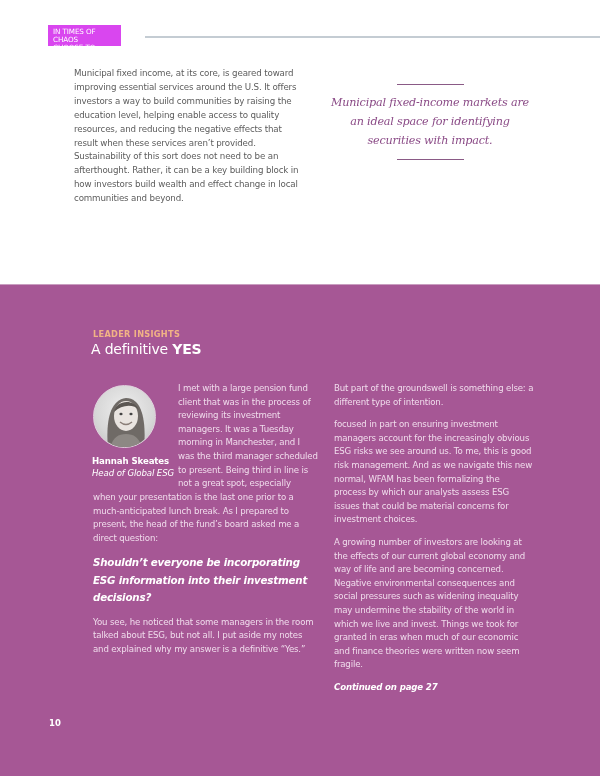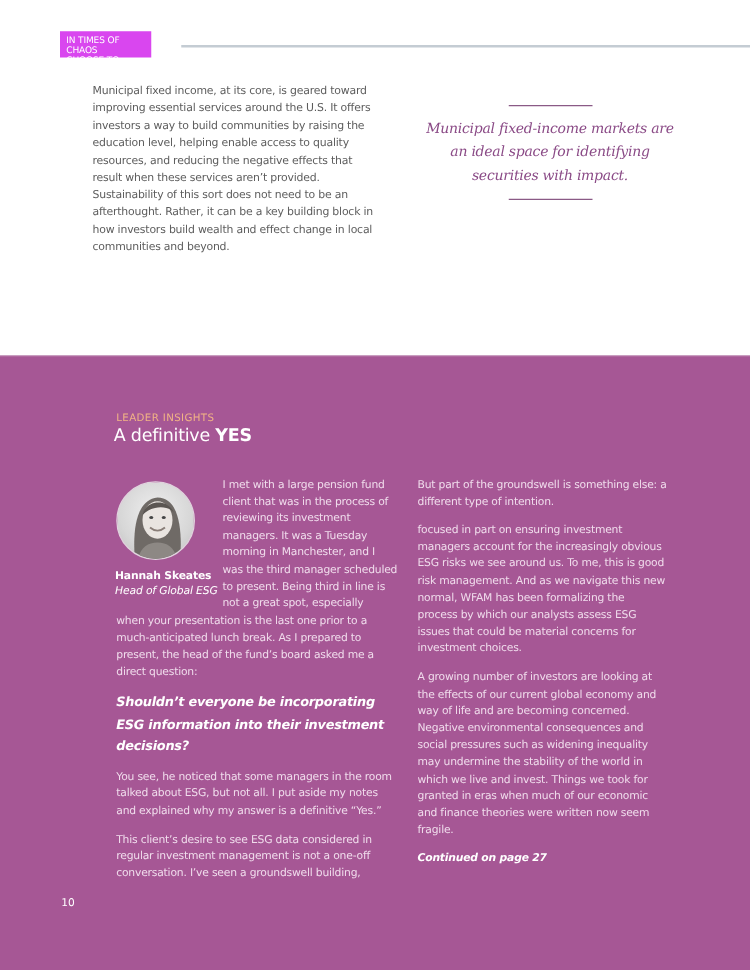--- a/index.html
+++ b/index.html
@@ -17,38 +17,38 @@
       background: #c4ccd3;
     }
 
     .intro {
       position: absolute; left: 74px; top: 67px; width: 225px;
       font-size: 8.7px; line-height: 13.9px; color: #5c5c5c;
       font-family: "DejaVu Sans", sans-serif; letter-spacing: -0.15px;
     }
 
     .pull-quote {
-      position: absolute; left: 340px; top: 84px; width: 200px; text-align: center;
+      position: absolute; left: 330px; top: 84px; width: 200px; text-align: center;
     }
     .pq-rule { width: 67px; height: 1px; background: #8a5a86; margin: 0 auto; }
     .pq-text {
       font-family: "DejaVu Serif", serif; font-style: italic;
       color: #8a4a86; font-size: 11.2px; line-height: 19px; padding: 8px 0 9px;
       letter-spacing: -0.2px;
     }
 
     .purple {
       position: absolute; left: 0; top: 284px; width: 600px; height: 492px;
       background: #a65795;
       border-top: 1px solid #c99ec0;
     }
 
     .eyebrow {
       position: absolute; left: 93px; top: 329px; color: #f1b385;
-      font-size: 8.2px; letter-spacing: 0.3px; font-weight: normal;
+      font-size: 8.2px; letter-spacing: 0.3px; font-weight: bold;
     }
     .title {
       position: absolute; left: 91px; top: 341px; color: #ffffff;
       font-size: 14px; font-weight: normal; letter-spacing: -0.2px;
     }
     .title b { font-weight: bold; }
 
     .avatar {
       position: absolute; left: 93px; top: 385px; width: 63px; height: 63px;
       border-radius: 50%; overflow: hidden;
@@ -79,21 +79,21 @@
       font-size: 10.3px; line-height: 17.5px; margin: 6px 0 9px 0; letter-spacing: -0.2px;
     }
     .col-b {
       position: absolute; left: 334px; top: 382px; width: 200px;
     }
     .continued {
       color: #ffffff; font-weight: bold; font-style: italic; font-size: 8.6px;
     }
     .page-num {
       position: absolute; left: 49px; top: 718px; color: #ffffff;
-      font-size: 8.5px; font-weight: normal;
+      font-size: 8.5px; font-weight: bold;
     }
   </style>
 </head>
 <body>
 
 <div class="header-tag">
   <div>IN TIMES OF CHAOS</div>
   <div><span>CHOOSE TO </span><b>INNOVATE</b></div>
 </div>
 <div class="header-rule"></div>
@@ -124,21 +124,20 @@
 </div>
 <div class="author-name">Hannah Skeates</div>
 <div class="author-role">Head of Global ESG</div>
 
 <div class="col-a-top body-text">I met with a large pension fund client that was in the process of reviewing its investment managers. It was a Tuesday morning in Manchester, and I was the third manager scheduled to present. Being third in line is not a great spot, especially</div>
 
 <div class="col-a body-text">
   <p>when your presentation is the last one prior to a much-anticipated lunch break. As I prepared to present, the head of the fund’s board asked me a direct question:</p>
   <div class="question">Shouldn’t everyone be incorporating ESG information into their investment decisions?</div>
   <p>You see, he noticed that some managers in the room talked about ESG, but not all. I put aside my notes and explained why my answer is a definitive “Yes.”</p>
-  <p>This client’s desire to see ESG data considered in regular investment management is not a one-off conversation. I’ve seen a groundswell building,</p>
 </div>
 
 <div class="col-b body-text">
   <p>But part of the groundswell is something else: a different type of intention.</p>
   <p>focused in part on ensuring investment managers account for the increasingly obvious ESG risks we see around us. To me, this is good risk management. And as we navigate this new normal, WFAM has been formalizing the process by which our analysts assess ESG issues that could be material concerns for investment choices.</p>
   <p>A growing number of investors are looking at the effects of our current global economy and way of life and are becoming concerned. Negative environmental consequences and social pressures such as widening inequality may undermine the stability of the world in which we live and invest. Things we took for granted in eras when much of our economic and finance theories were written now seem fragile.</p>
   <div class="continued">Continued on page 27</div>
 </div>
 
 <div class="page-num">10</div>

